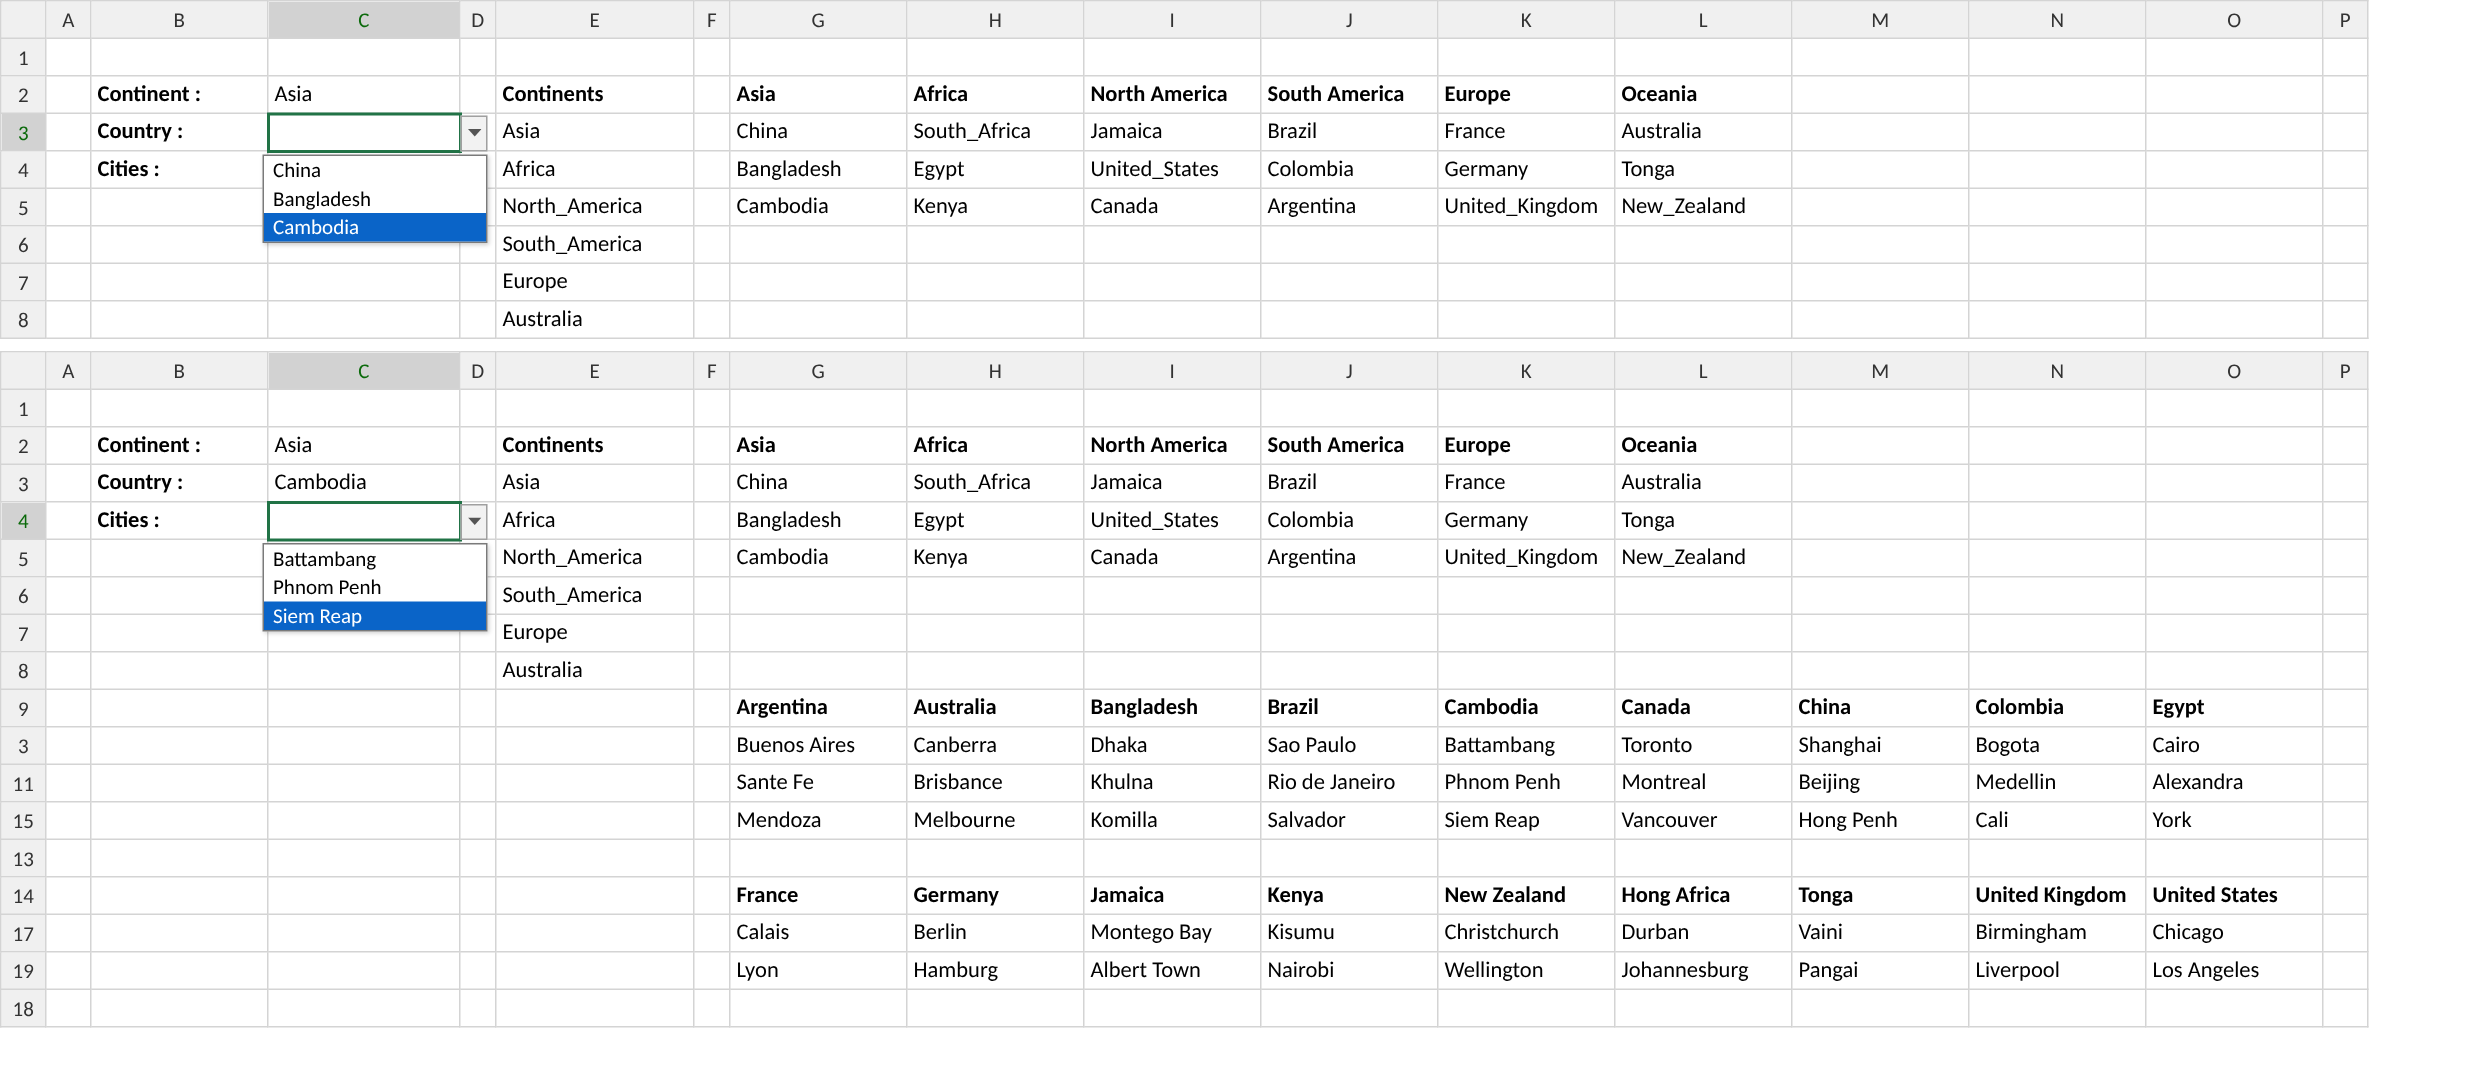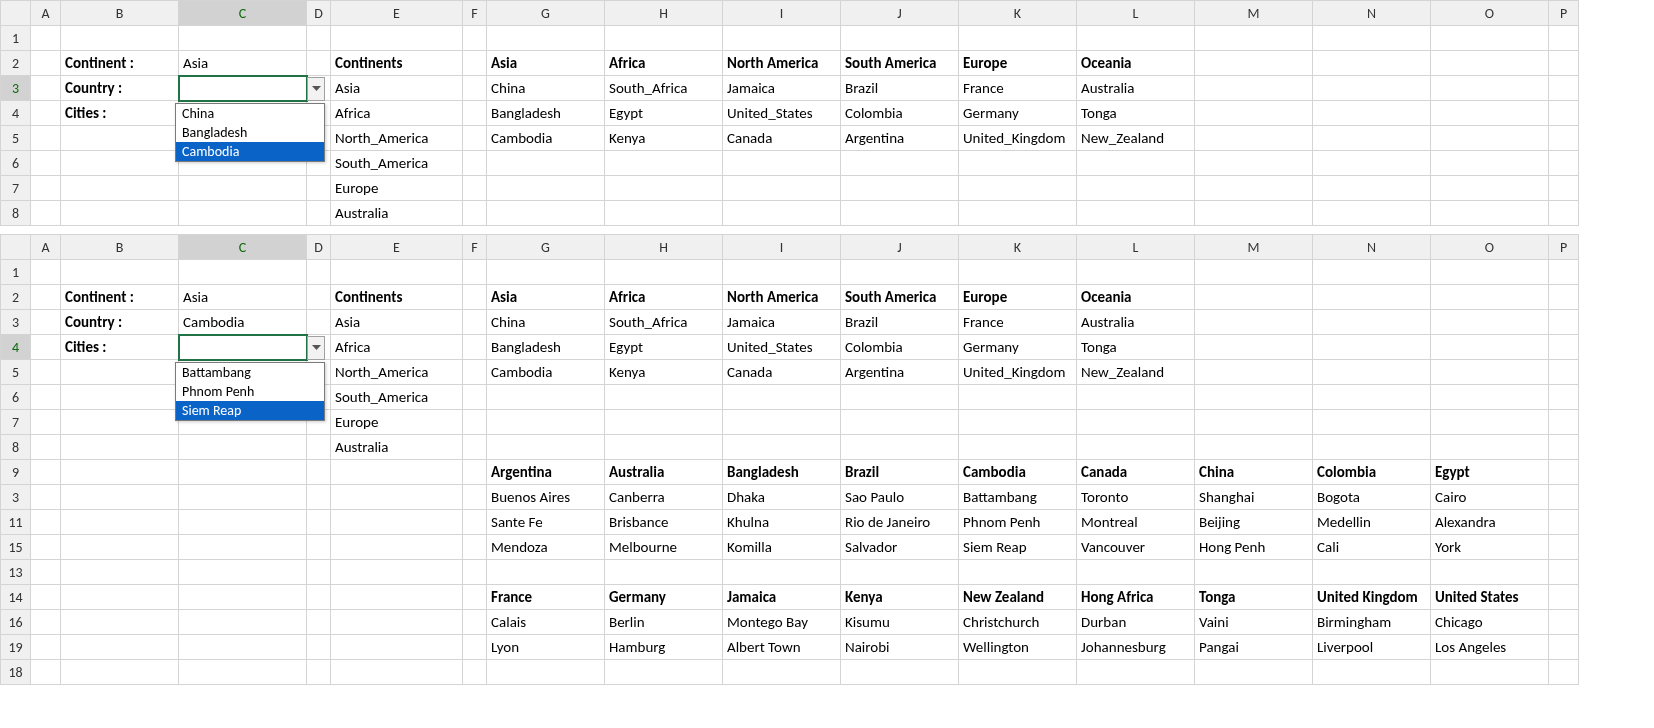--- a/index.html
+++ b/index.html
@@ -611,21 +611,21 @@
   <td class="bold">Jamaica</td>
   <td class="bold">Kenya</td>
   <td class="bold">New Zealand</td>
   <td class="bold">Hong Africa</td>
   <td class="bold">Tonga</td>
   <td class="bold">United Kingdom</td>
   <td class="bold">United States</td>
   <td></td>
 </tr>
 <tr>
-  <th class="rowhdr">16</th>
+  <th class="rowhdr">17</th>
   <td></td>
           <td></td>
           <td></td>
           <td></td>
           <td></td>
           <td></td>
   <td>Calais</td>
   <td>Berlin</td>
   <td>Montego Bay</td>
   <td>Kisumu</td>

